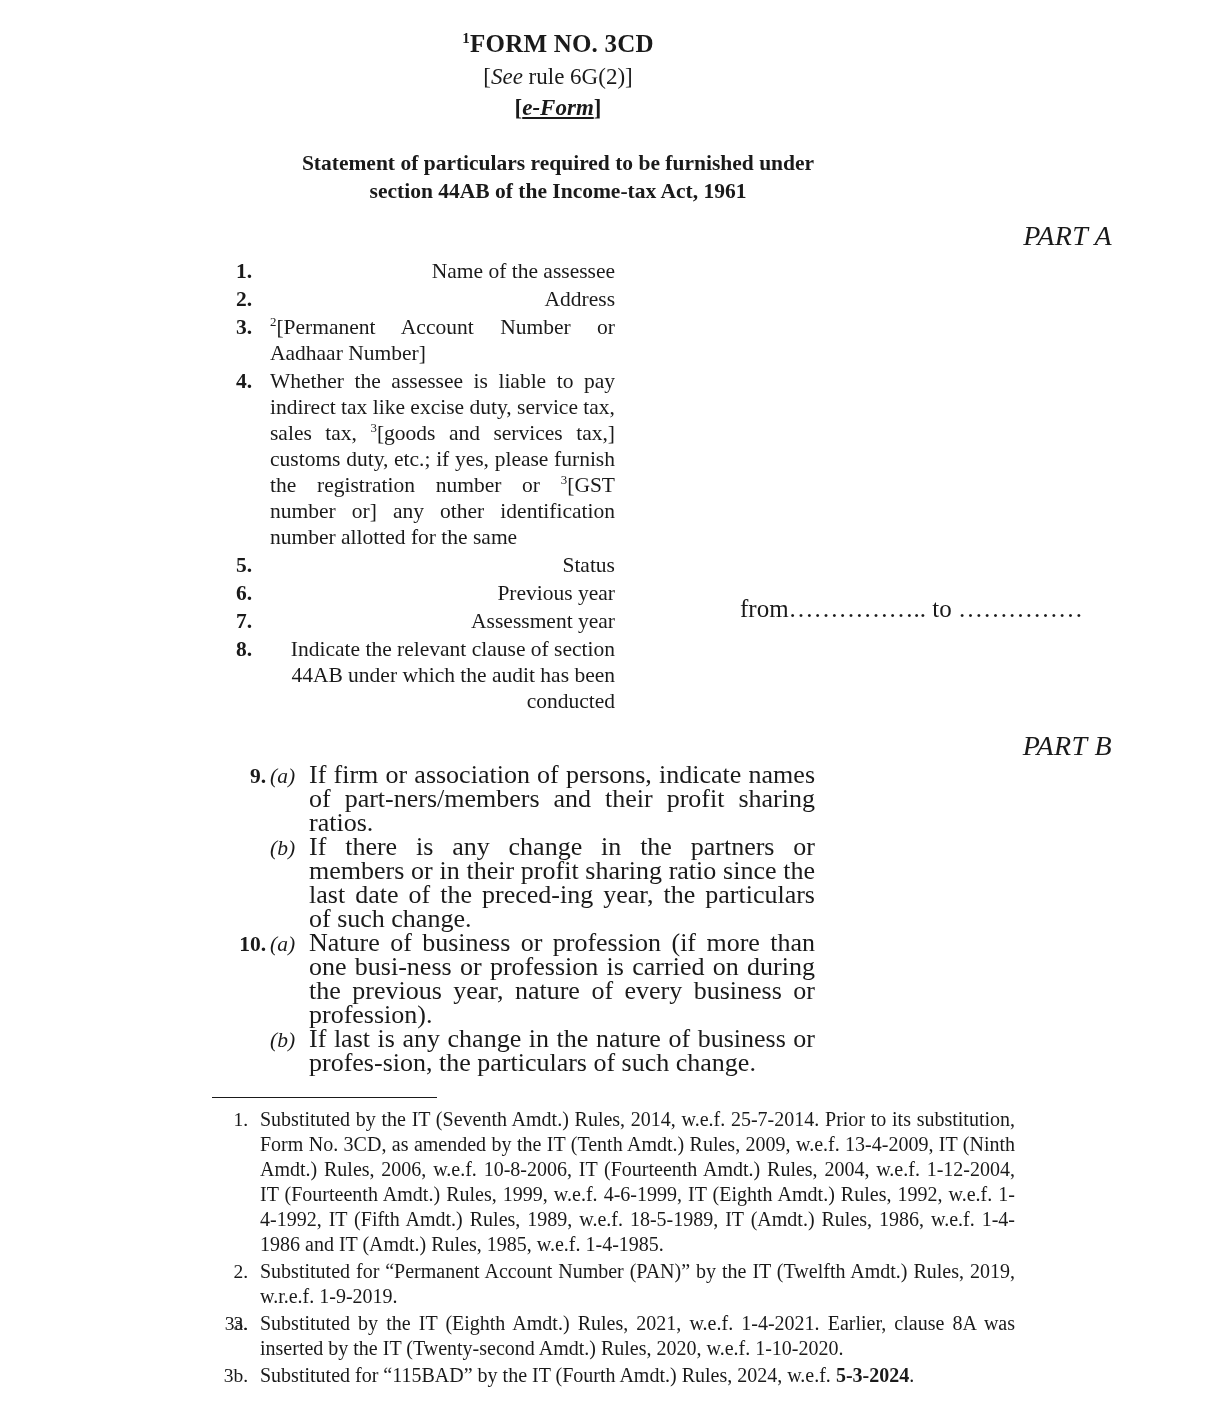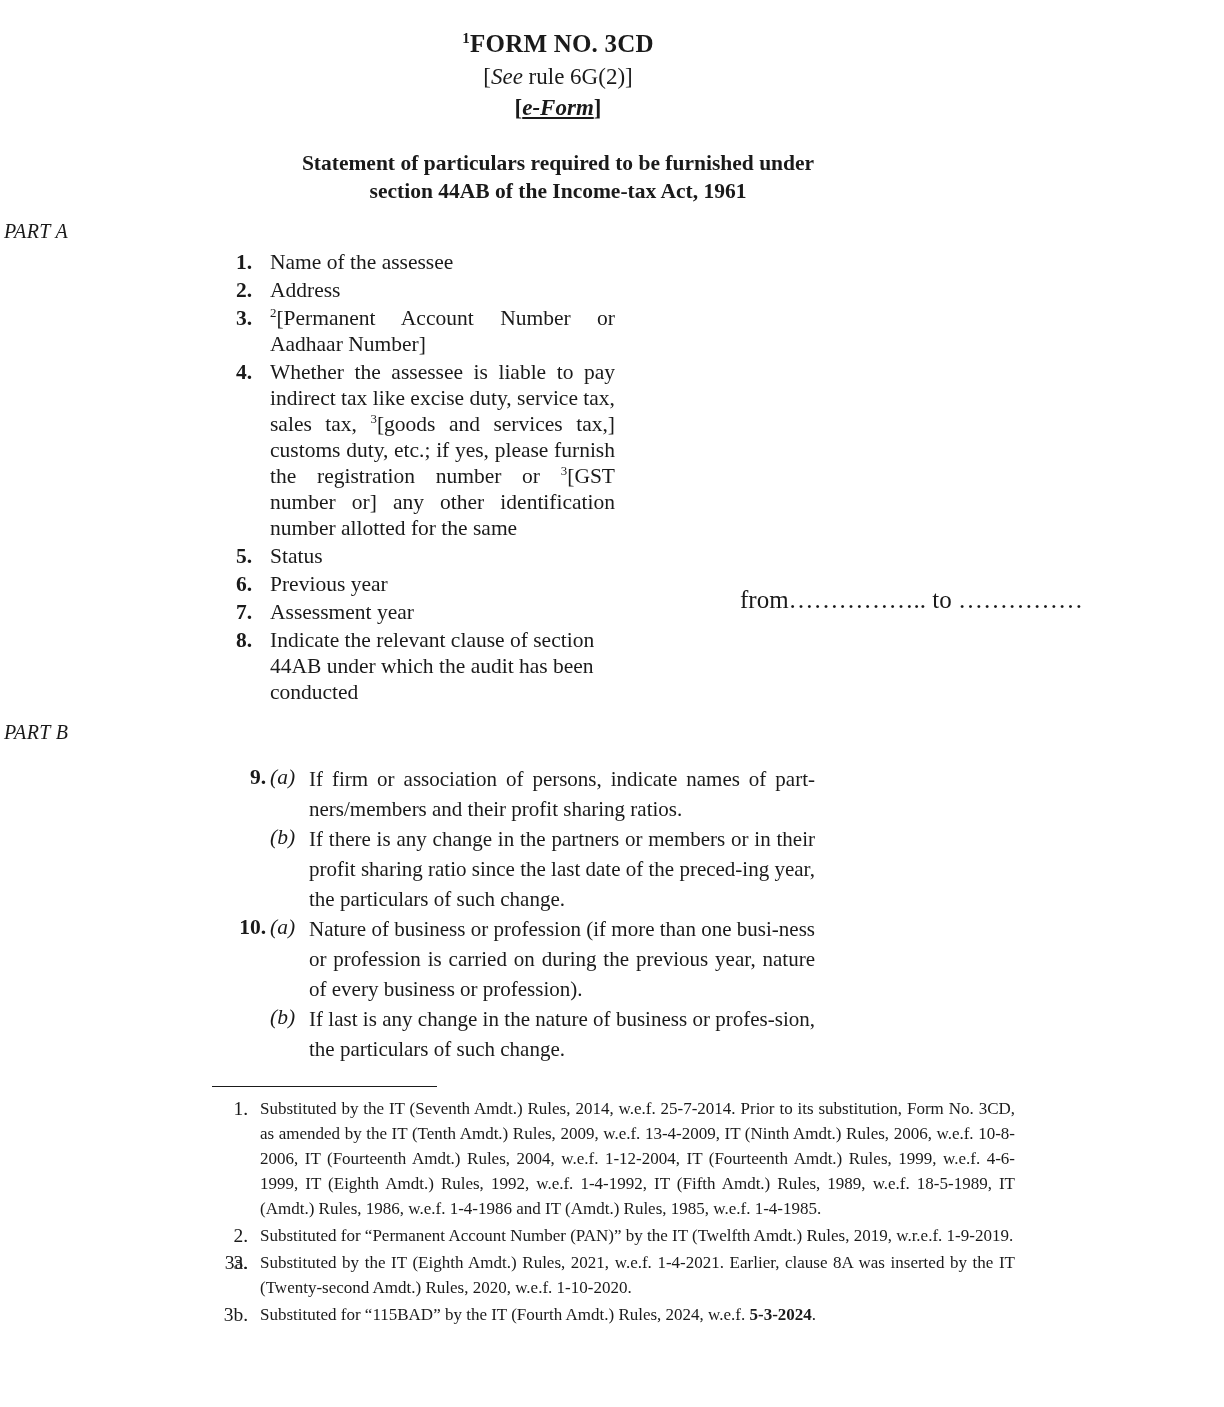--- a/index.html
+++ b/index.html
@@ -54,30 +54,30 @@
     text-decoration: underline;
   }
   .eform .it { font-style: italic; }
   .statement {
     font-weight: bold;
     font-size: 21.5px;
     margin-top: 27px;
     line-height: 1.33;
   }
   .part-label {
-    text-align: left;
+    text-align: right;
     font-style: italic;
-    font-size: 20px;
+    font-size: 28px;
     margin-top: 14px;
     margin-bottom: 6px;
     letter-spacing: 0.4px;
   }
   .part-label.partb {
     margin-top: 16px;
-    margin-bottom: 20px;
+    margin-bottom: 1px;
   }
 
   
   .listA {
     margin: 0;
     padding: 0;
     list-style: none;
     position: relative;
   }
   .rowA {
@@ -98,21 +98,21 @@
     line-height: 26px;
   }
   .rowA .body {
     font-size: 21.5px;
     line-height: 26px;
     text-align: justify;
     text-justify: inter-word;
     width: 345px;
     hyphens: manual;
   }
-  .rowA .body.nojust { text-align: left; }
+  .rowA .body.nojust { text-align: right; }
 
   
   .rowA .tail {
     position: absolute;
     left: 736px;
     top: 16px;
     font-size: 25px;
     line-height: 26px;
     white-space: nowrap;
   }
@@ -152,22 +152,22 @@
     position: absolute;
     left: 266px;
     top: 0;
     width: 34px;
     text-align: left;
     font-size: 21.5px;
     font-style: italic;
     line-height: 26px;
   }
   .rowB .body {
-    font-size: 21px;
-    line-height: 30px;
+    font-size: 26px;
+    line-height: 24px;
     text-align: justify;
     text-justify: inter-word;
     width: 506px;
     hyphens: manual;
   }
   .rowB.lastsub { margin-bottom: 0; }
 
   
   .fn-wrap {
     margin-top: 22px;
@@ -192,21 +192,21 @@
   .fnrow .fnum {
     position: absolute;
     left: 0;
     top: 0;
     width: 244px;
     text-align: right;
     font-size: 19.5px;
     line-height: 25px;
   }
   .fnrow .fbody {
-    font-size: 17px;
+    font-size: 20px;
     line-height: 25px;
     width: 755px;
     text-align: justify;
     text-justify: inter-word;
     hyphens: manual;
   }
   .fnrow .fbody.nojust { text-align: left; }
   .fnrow .fbody b { font-weight: bold; }
 
   .it { font-style: italic; }

